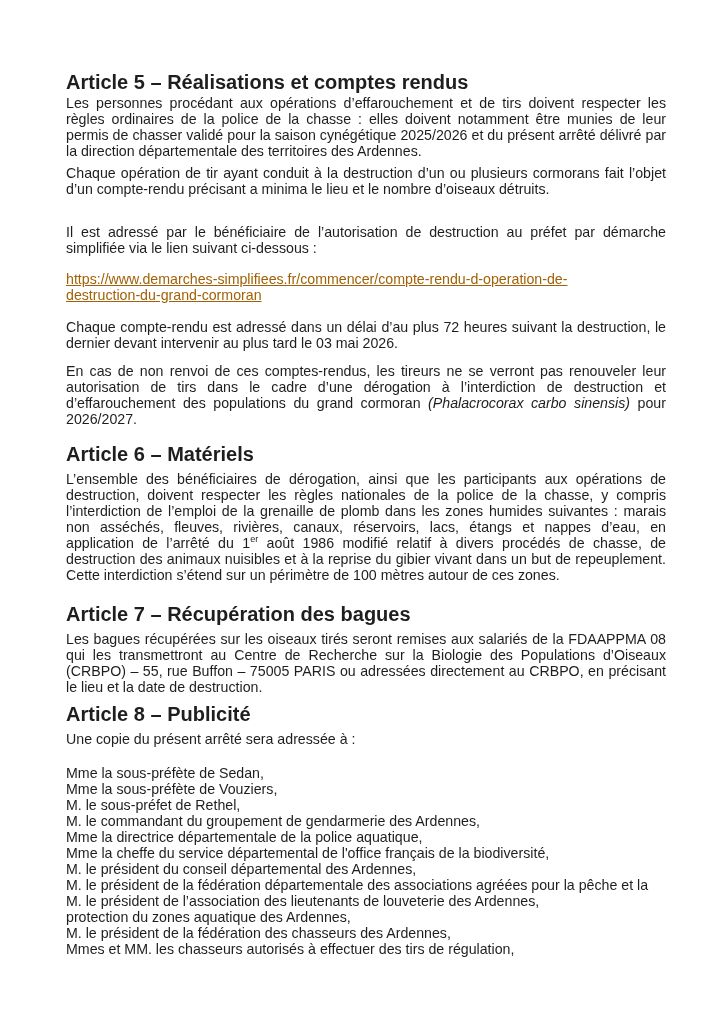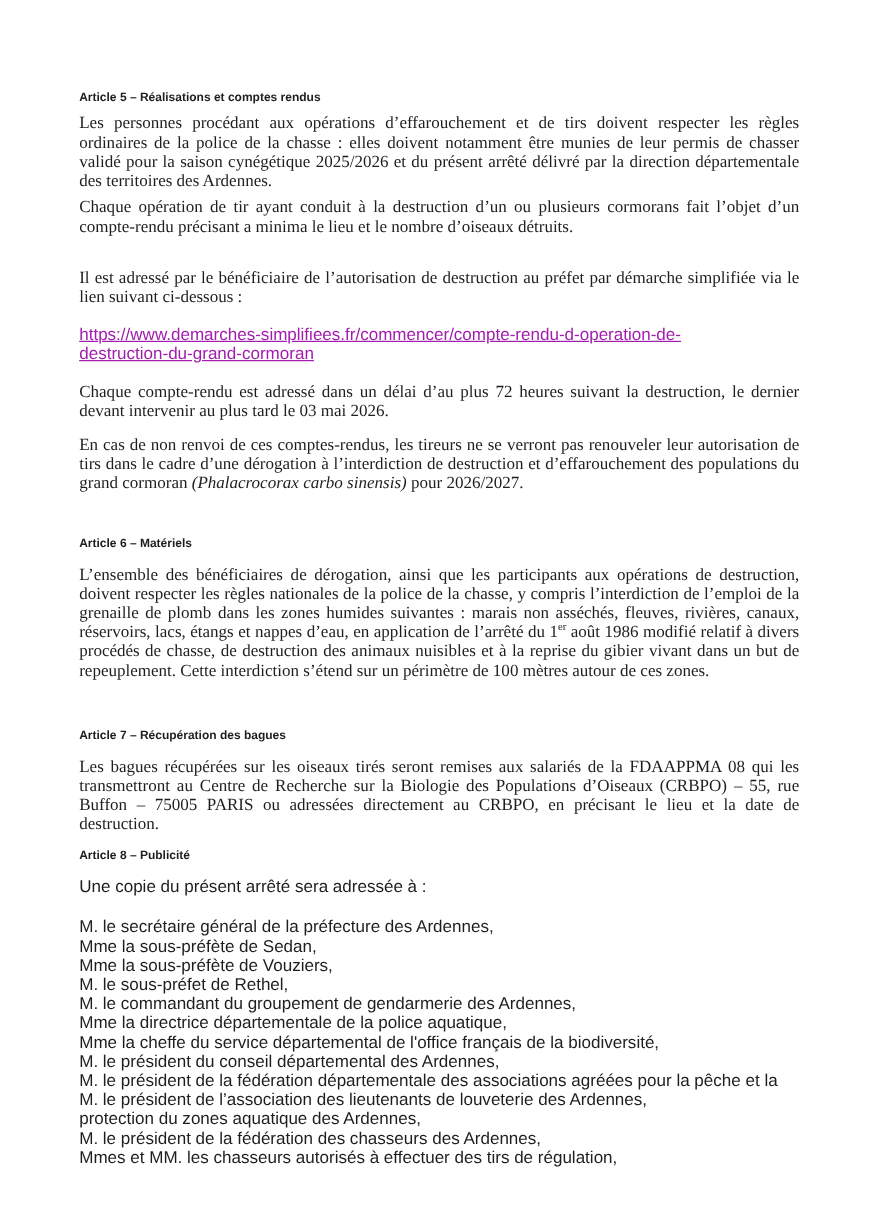--- a/index.html
+++ b/index.html
@@ -1,22 +1,22 @@
 <!DOCTYPE html>
 <html><head>
   <meta charset="utf-8">
   <style>
     html, body { margin: 0; padding: 0; background: #ffffff; }
     body { width: 724px; height: 1024px; position: relative; overflow: hidden;
            font-family: "Liberation Sans", sans-serif; color: #1e1e1e; }
     .page { position: absolute; left: 66px; top: 0; width: 600px; }
     .blk { position: absolute; left: 0; width: 600px; font-size: 14.2px; line-height: 16px; }
-    .just { text-align: justify; text-align-last: left; font-family: Liberation Serif, serif; }
-    .h { font-weight: bold; font-size: 10px; line-height: 16px; }
-    .link { color: #a21caf; text-decoration: underline; }
+    .just { text-align: justify; text-align-last: left; }
+    .h { font-weight: bold; font-size: 20px; line-height: 16px; }
+    .link { color: #a16207; text-decoration: underline; }
     .list div { white-space: nowrap; }
     .it { font-style: italic; margin-top: 16px; }
     sup { font-size: 9px; line-height: 0; }
   </style>
 </head>
 <body>
 
 <div class="page">
 
   <div class="blk h" style="top:74px">Article 5 – Réalisations et comptes rendus</div>
@@ -32,21 +32,20 @@
 
   <div class="blk h" style="top:446px">Article 6 – Matériels</div>
   <div class="blk just" style="top:471px"><span>L’ensemble des bénéficiaires de dérogation, ainsi que les participants aux opérations de destruction, doivent respecter les règles nationales de la police de la chasse, y compris l’interdiction de l’emploi de la grenaille de plomb dans les zones humides suivantes : marais non asséchés, fleuves, rivières, canaux, réservoirs, lacs, étangs et nappes d’eau, en application de l’arrêté du 1</span><sup>er</sup><span> août 1986 modifié relatif à divers procédés de chasse, de destruction des animaux nuisibles et à la reprise du gibier vivant dans un but de repeuplement. Cette interdiction s’étend sur un périmètre de 100 mètres autour de ces zones.</span></div>
 
   <div class="blk h" style="top:606px">Article 7 – Récupération des bagues</div>
   <div class="blk just" style="top:631px">Les bagues récupérées sur les oiseaux tirés seront remises aux salariés de la FDAAPPMA 08 qui les transmettront au Centre de Recherche sur la Biologie des Populations d’Oiseaux (CRBPO) – 55, rue Buffon – 75005 PARIS ou adressées directement au CRBPO, en précisant le lieu et la date de destruction.</div>
 
   <div class="blk h" style="top:706px">Article 8 – Publicité</div>
   <div class="blk" style="top:731px">Une copie du présent arrêté sera adressée à :</div>
   <div class="blk list" style="top:765px">
-    <div>M. le secrétaire général de la préfecture des Ardennes,</div>
     <div>Mme la sous-préfète de Sedan,</div>
     <div>Mme la sous-préfète de Vouziers,</div>
     <div>M. le sous-préfet de Rethel,</div>
     <div>M. le commandant du groupement de gendarmerie des Ardennes,</div>
     <div>Mme la directrice départementale de la police aquatique,</div>
     <div>Mme la cheffe du service départemental de l'office français de la biodiversité,</div>
     <div>M. le président du conseil départemental des Ardennes,</div>
     <div>M. le président de la fédération départementale des associations agréées pour la pêche et la</div>
     <div>M. le président de l’association des lieutenants de louveterie des Ardennes,</div>
     <div>protection du zones aquatique des Ardennes,</div>

